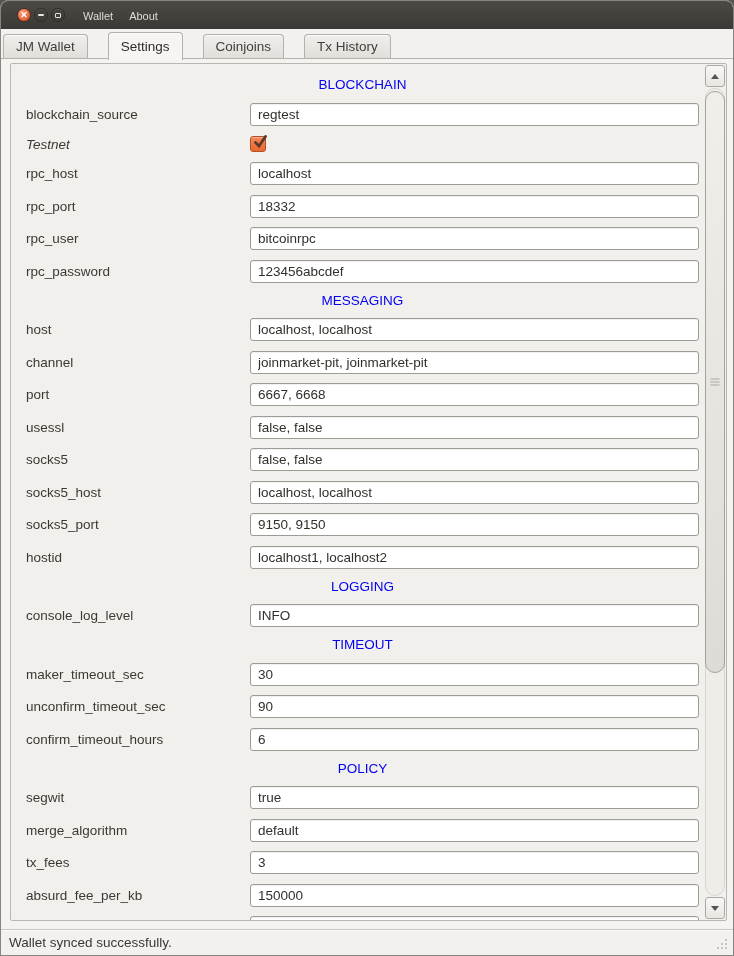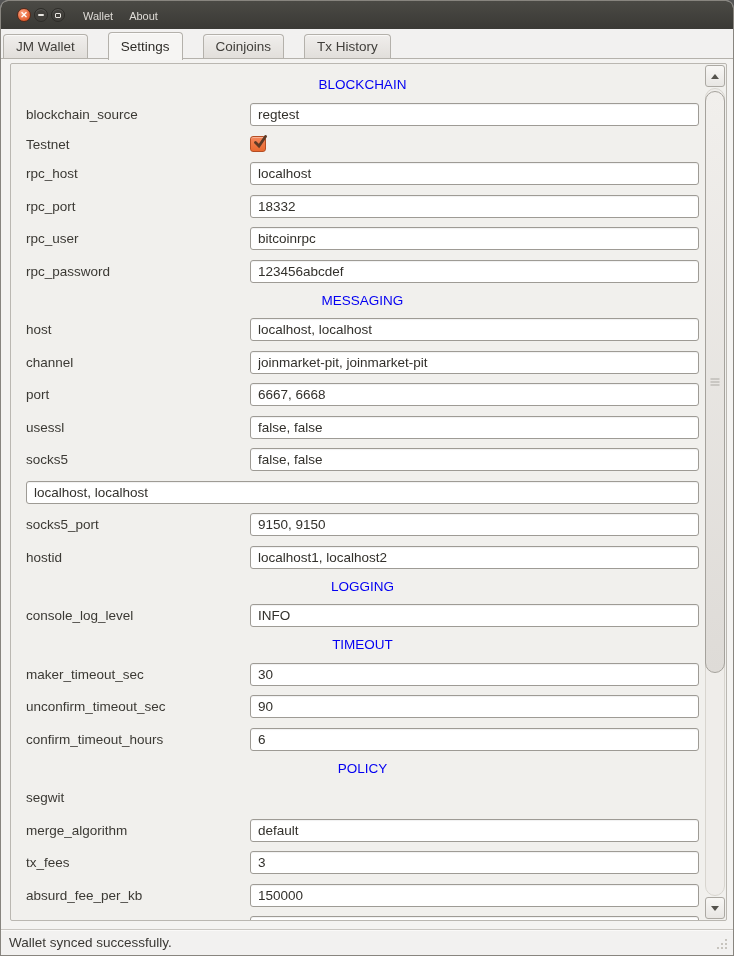--- a/index.html
+++ b/index.html
@@ -43,21 +43,21 @@
   }
   
   .pane{position:absolute;left:0;top:58px;right:0;bottom:26px;background:#F4F3F1;}
   .scrollframe{
     position:absolute;left:9px;top:4px;width:717px;height:858px;
     background:#F1F0ED;border:1px solid #BAB7B1;border-radius:2px;overflow:hidden;
   }
   .form-content{position:absolute;left:0;top:0;width:688px;padding-top:8px;}
   .sec-h{height:26px;line-height:26px;padding-left:15px;font-size:13.5px;color:#0400F2;text-align:center;}
   .frow{height:32.5px;display:flex;align-items:center;padding-left:15px;}
-  .frow.cb{height:27px;}
+  .frow.cb{height:27px;font-style:italic;}
   .frow label{width:224px;flex:none;font-size:13.5px;color:#3B3934;}
   .frow input{
     flex:1;height:23px;border:1px solid #9E9B95;border-radius:3px;background:#FFFFFF;
     font-family:"Liberation Sans",sans-serif;font-size:13.5px;color:#32302B;
     padding:0 7px;outline:none;box-shadow:inset 0 1px 1px rgba(0,0,0,.06);
   }
   .checkbox{
     position:relative;width:16px;height:16px;flex:none;border-radius:3px;
     background:linear-gradient(#F4875B,#E9692F);border:1px solid #B44E24;
     box-shadow:inset 0 1px rgba(255,255,255,.35);
@@ -173,20 +173,21 @@
           </div>
           <div class="frow">
             <label>usessl</label>
             <input type="text" value="false, false" style="">
           </div>
           <div class="frow">
             <label>socks5</label>
             <input type="text" value="false, false" style="">
           </div>
           <div class="frow">
+            <label>socks5_host</label>
             <input type="text" value="localhost, localhost" style="">
           </div>
           <div class="frow">
             <label>socks5_port</label>
             <input type="text" value="9150, 9150" style="">
           </div>
           <div class="frow">
             <label>hostid</label>
             <input type="text" value="localhost1, localhost2" style="">
           </div>
@@ -204,20 +205,21 @@
             <label>unconfirm_timeout_sec</label>
             <input type="text" value="90" style="">
           </div>
           <div class="frow">
             <label>confirm_timeout_hours</label>
             <input type="text" value="6" style="">
           </div>
           <div class="sec-h">POLICY</div>
           <div class="frow">
             <label>segwit</label>
+            <input type="text" value="true" style="">
           </div>
           <div class="frow">
             <label>merge_algorithm</label>
             <input type="text" value="default" style="">
           </div>
           <div class="frow">
             <label>tx_fees</label>
             <input type="text" value="3" style="">
           </div>
           <div class="frow">

